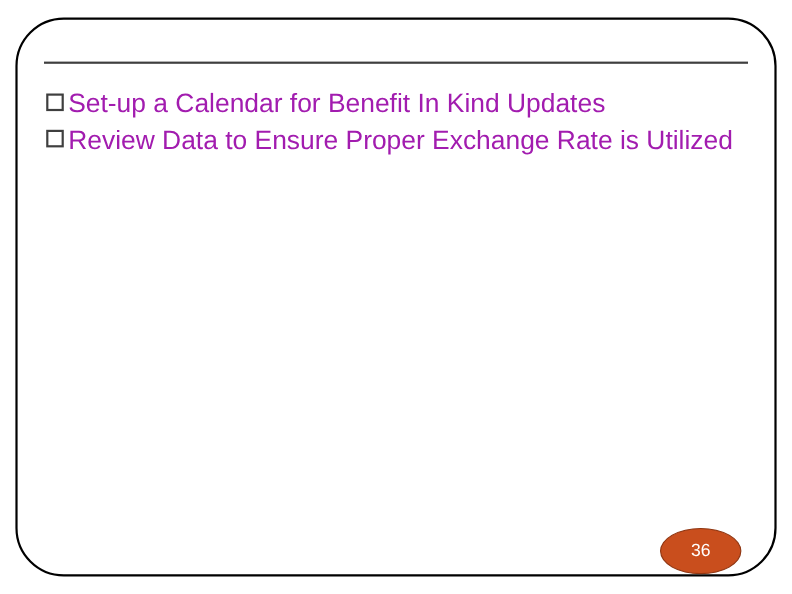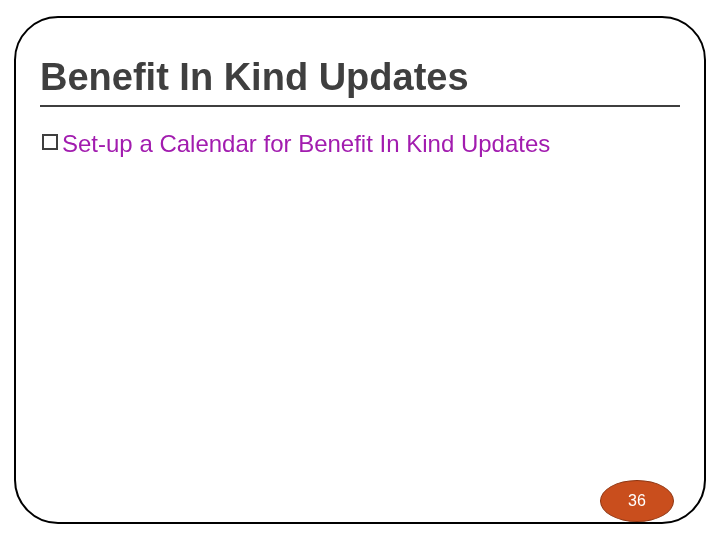--- a/index.html
+++ b/index.html
@@ -79,25 +79,28 @@
     color: #ffffff;
     font-size: 16px;
   }
 </style>
 </head>
 <body>
 
 <div class="slide-frame"></div>
 
 <div class="content">
-  <div class="title">Benefit In Kind Updates</div>
   <div class="underline"></div>
   <div class="bullets">
     <div class="bullet-item">
       <span class="bullet-mark"></span>
       <span class="bullet-text">Set-up a Calendar for Benefit In Kind Updates</span>
+    </div>
+    <div class="bullet-item">
+      <span class="bullet-mark"></span>
+      <span class="bullet-text">Review Data to Ensure Proper Exchange Rate is Utilized</span>
     </div>
   </div>
 </div>
 
 <div class="page-badge">
   <span>36</span>
 </div>
 
 </body></html>

